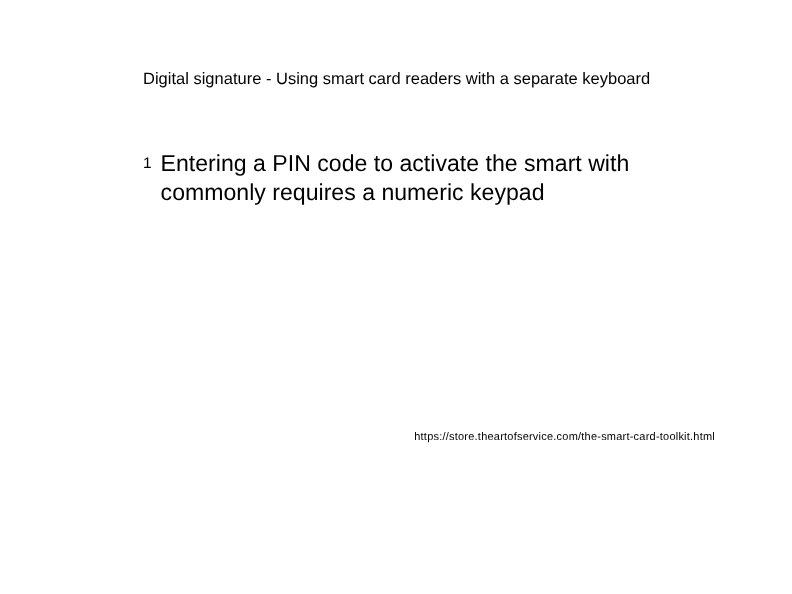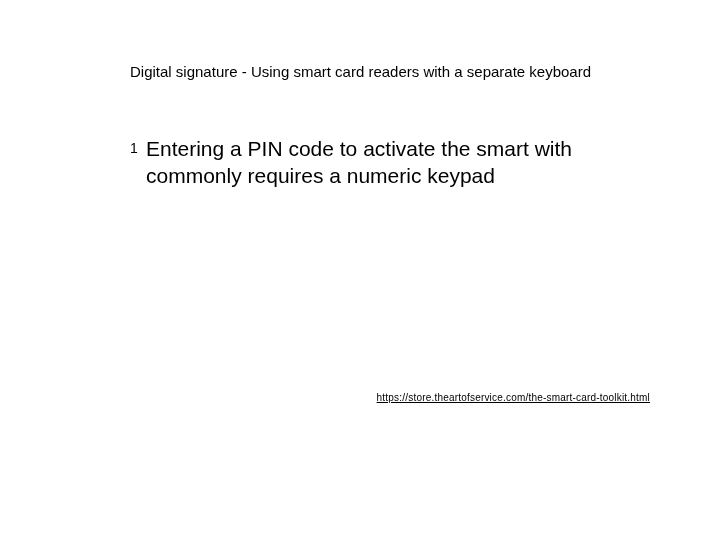--- a/index.html
+++ b/index.html
@@ -50,21 +50,20 @@
     flex: 1;
   }
   .footer-url {
     position: absolute;
     bottom: 68px;
     right: 70px;
     font-size: 10px;
     color: #000;
     text-align: right;
     letter-spacing: 0.2px;
-    text-decoration: underline;
   }
 </style>
 </head>
 <body>
 
 <div class="slide">
 
   <div class="title">Digital signature - Using smart card readers with a separate keyboard</div>
 
   <div class="body-area">

